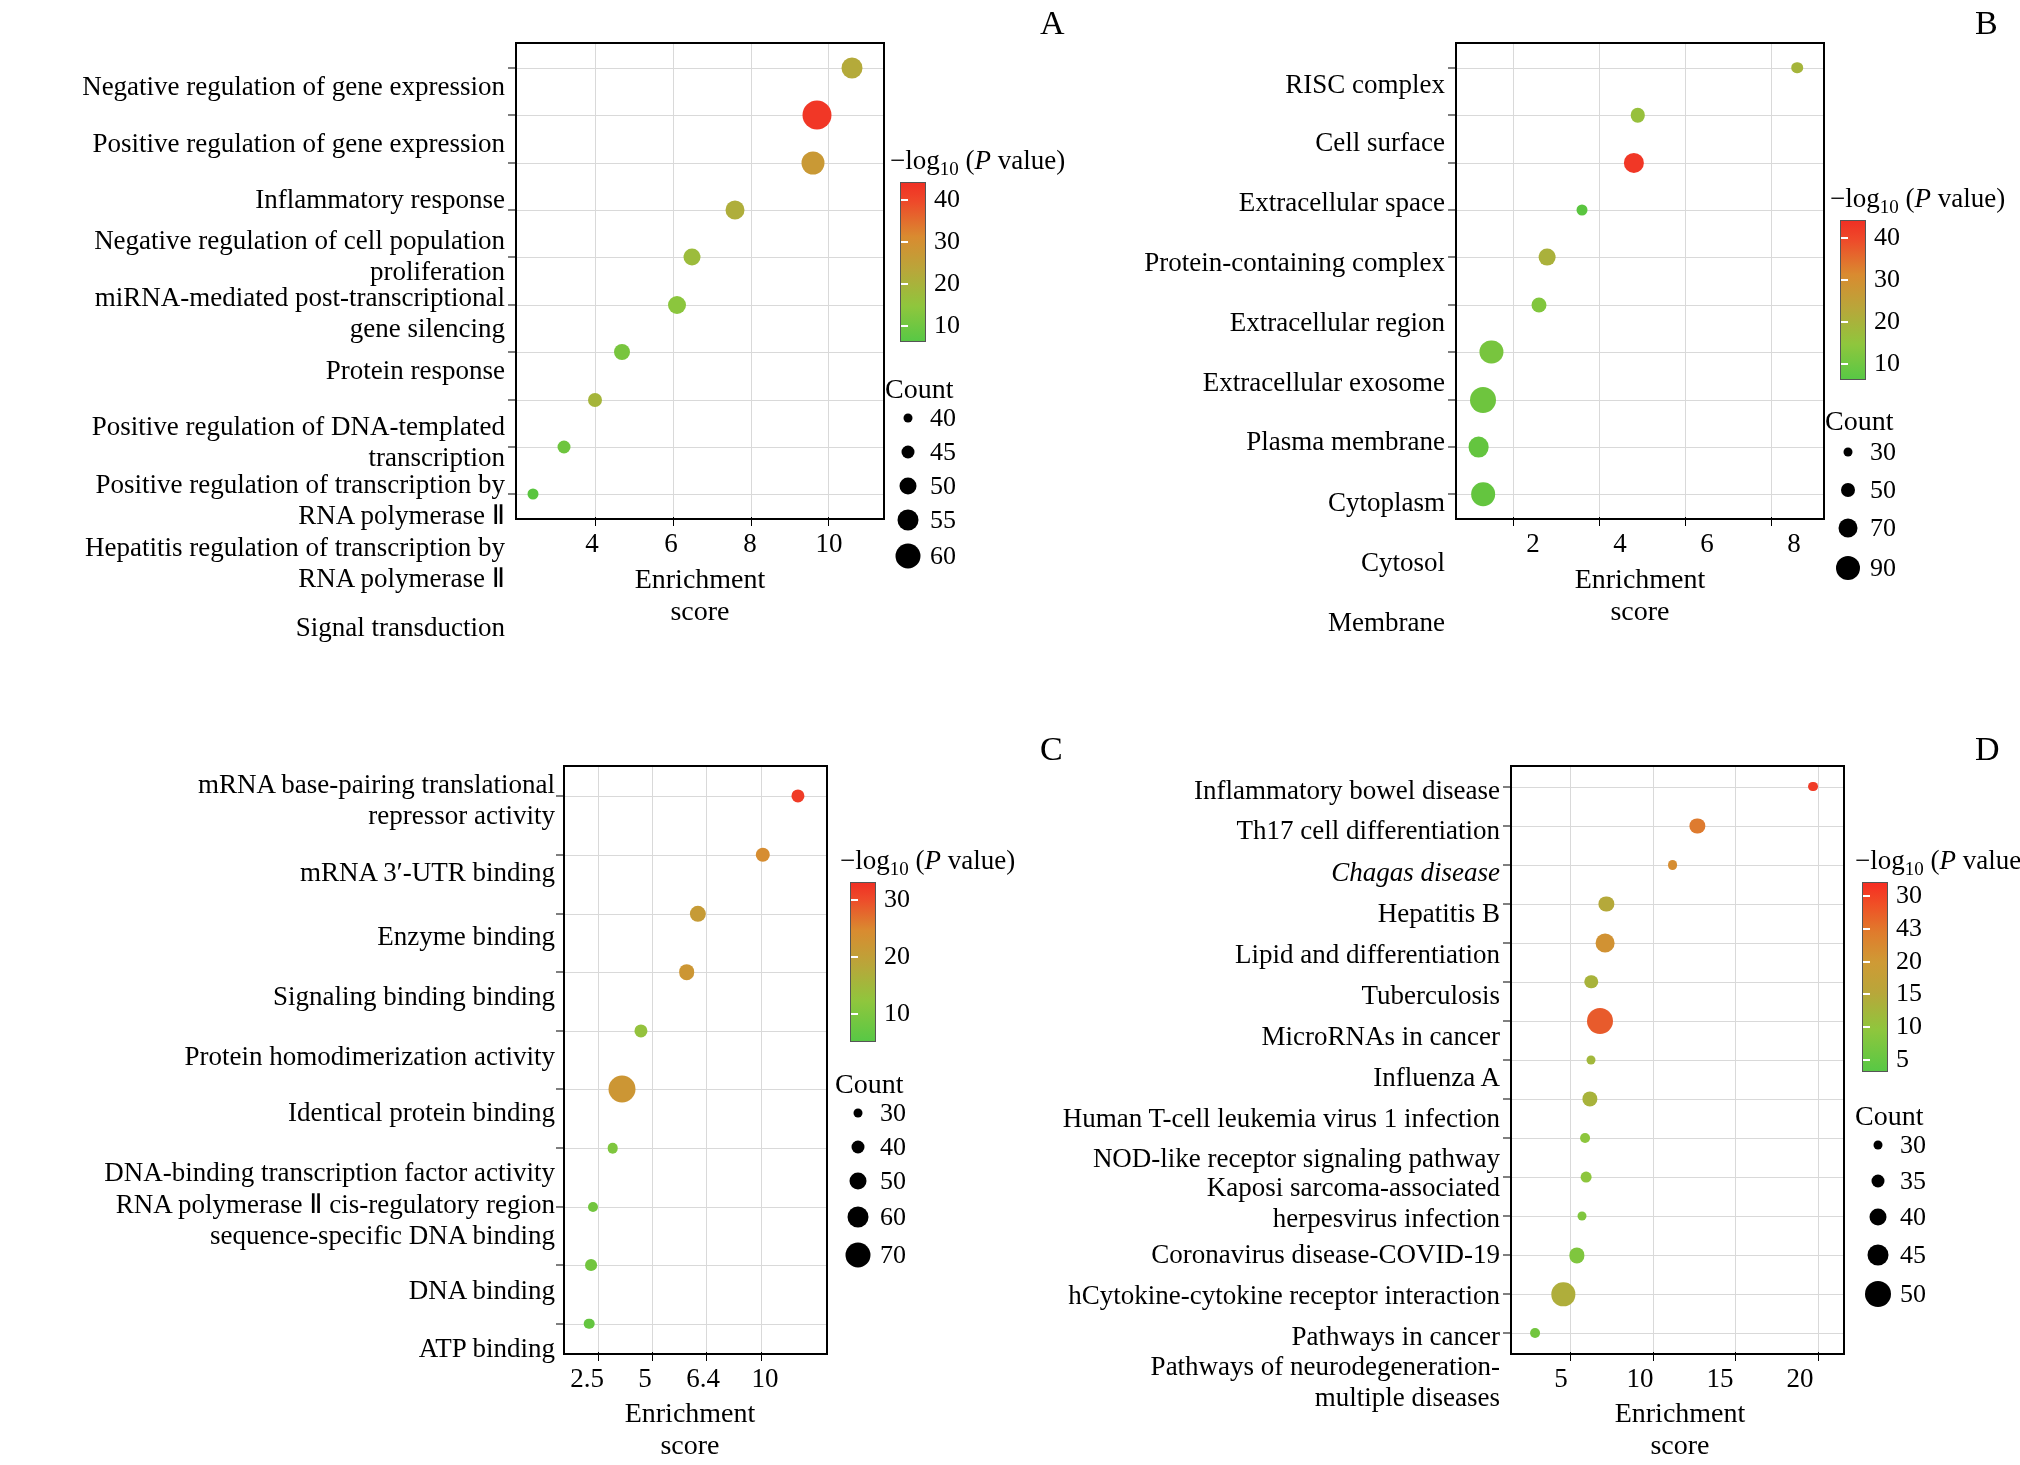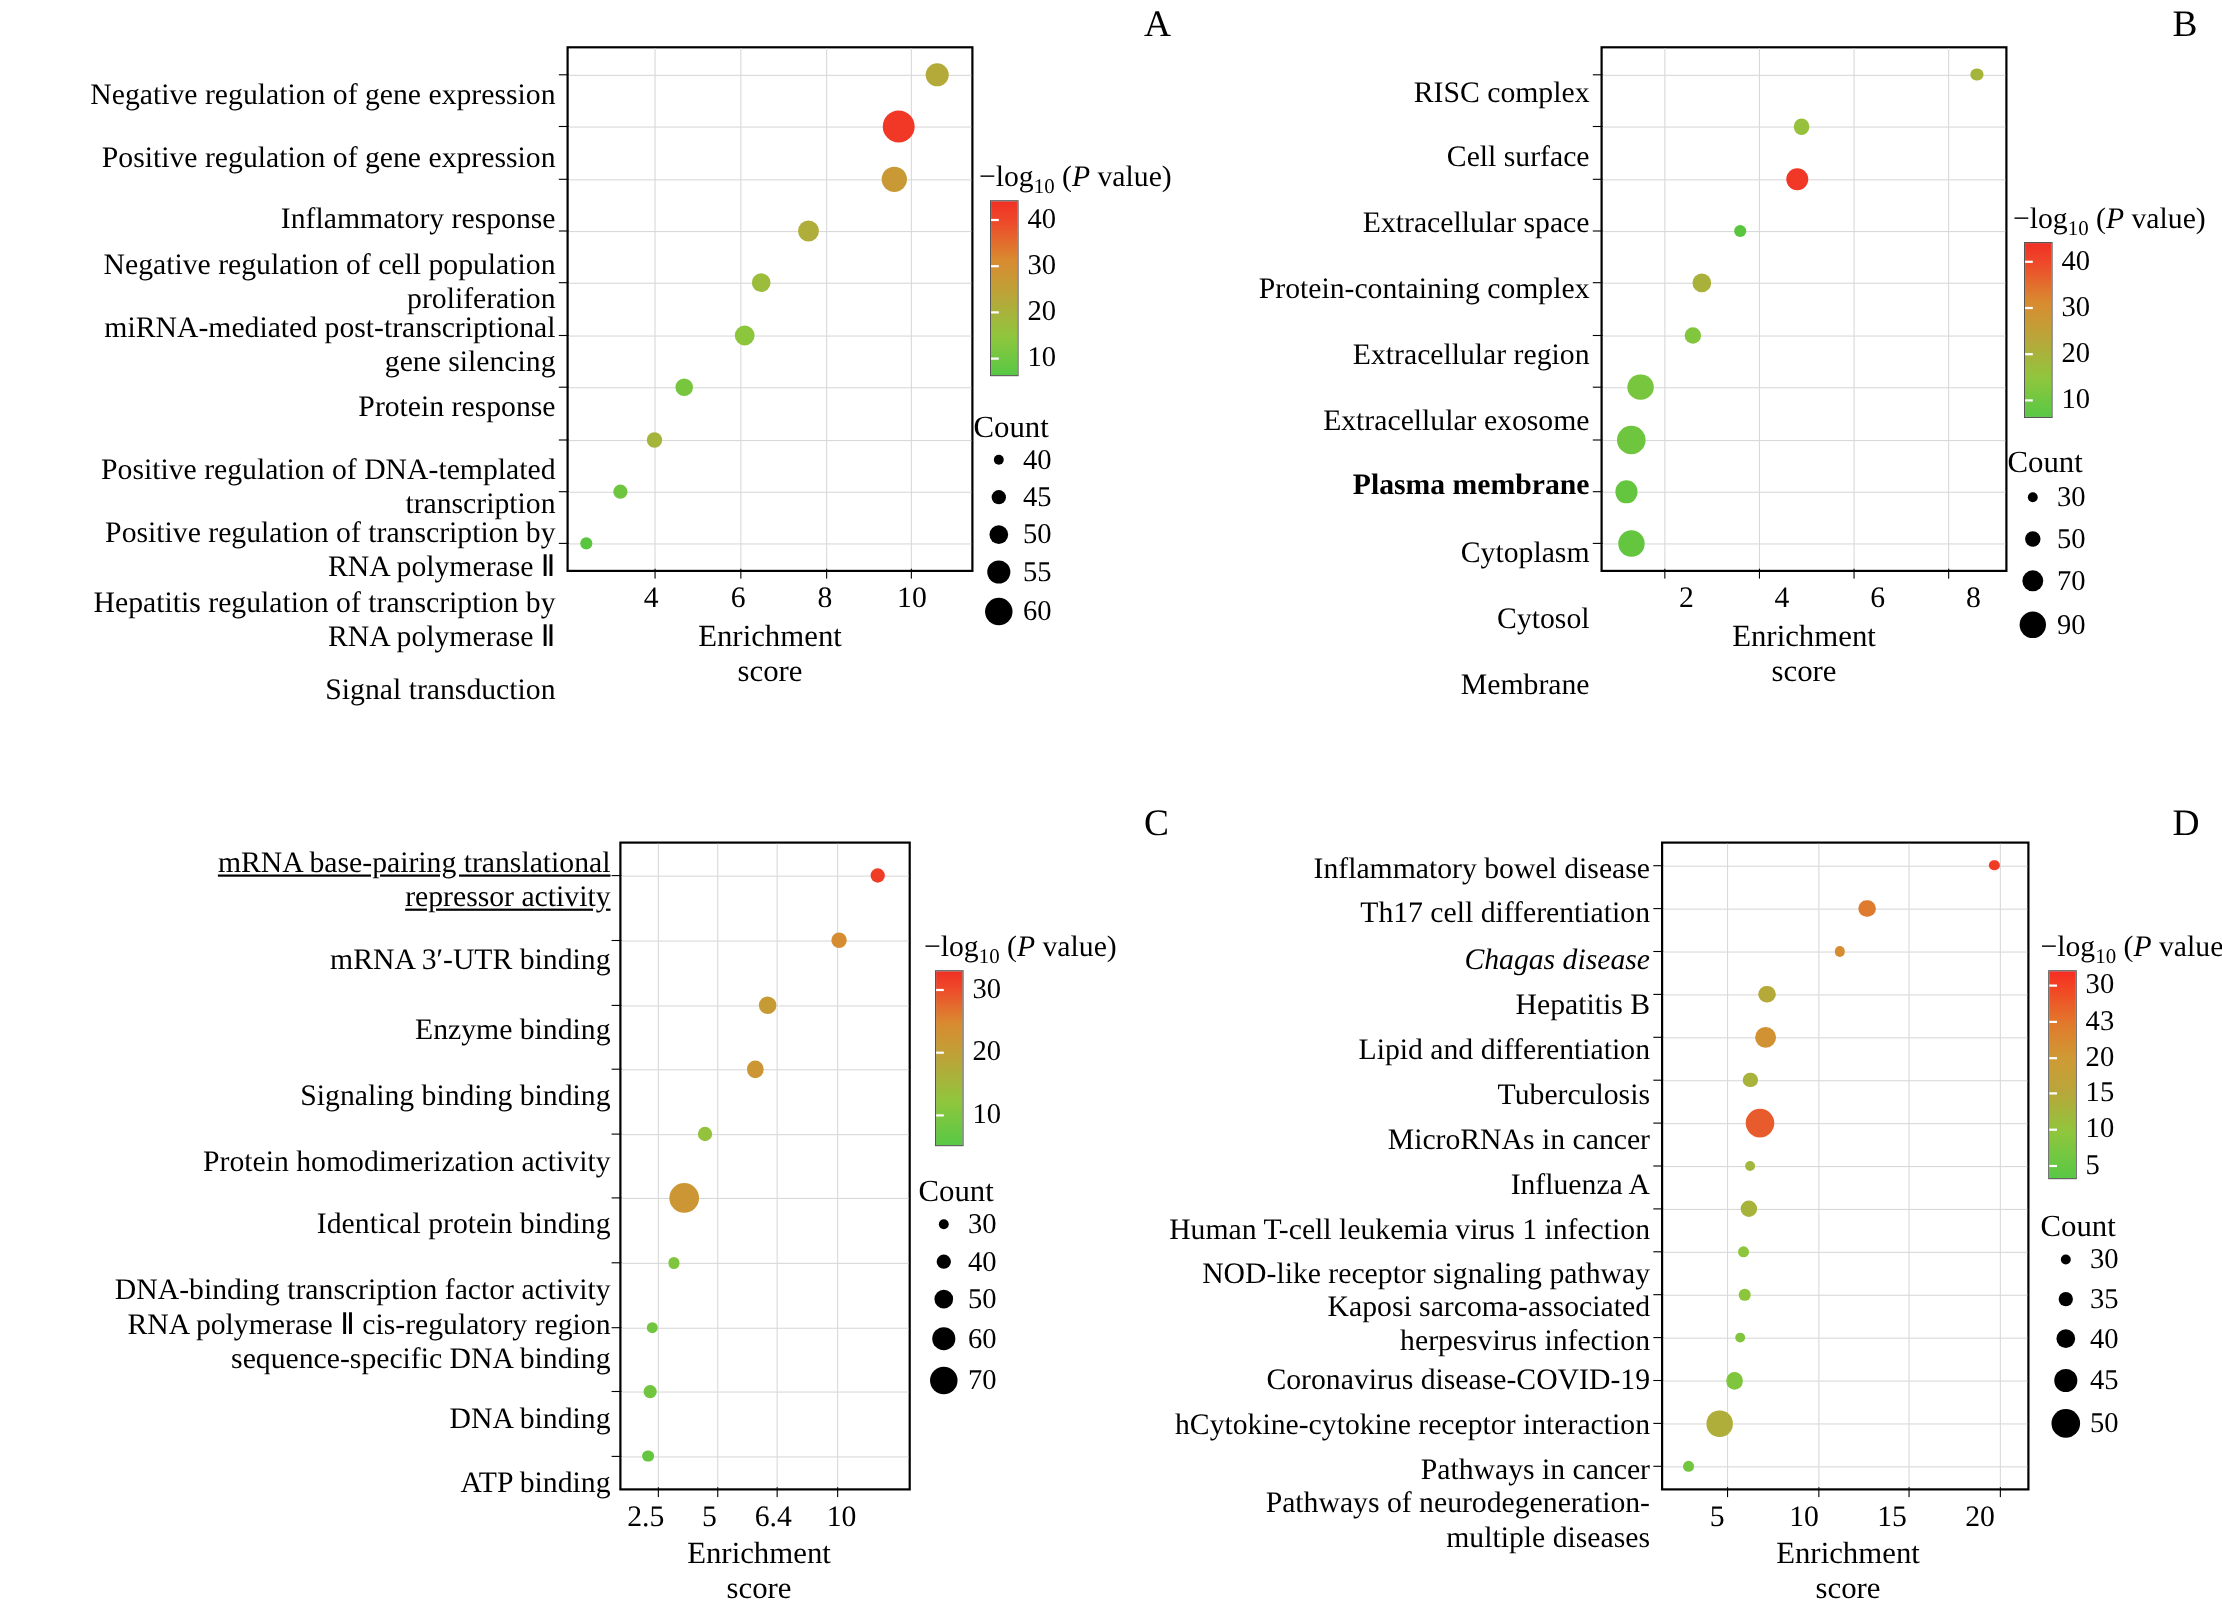--- a/index.html
+++ b/index.html
@@ -256,21 +256,21 @@
       <div class="dot" style="left: 21.5294px; top: 402.9px; width: 20.8077px; height: 20.8077px; background: rgb(100, 197, 63);"></div>
       <div class="dot" style="left: 25.8353px; top: 450.3px; width: 23.6923px; height: 23.6923px; background: rgb(100, 197, 63);"></div>
     </div>
 
   <div class="ylabel" style="left:950px; width:495px; top:84px;">RISC complex</div>
   <div class="ylabel" style="left:950px; width:495px; top:142px;">Cell surface</div>
   <div class="ylabel" style="left:950px; width:495px; top:202px;">Extracellular space</div>
   <div class="ylabel" style="left:950px; width:495px; top:262px;">Protein-containing complex</div>
   <div class="ylabel" style="left:950px; width:495px; top:322px;">Extracellular region</div>
   <div class="ylabel" style="left:950px; width:495px; top:382px;">Extracellular exosome</div>
-  <div class="ylabel" style="left:950px; width:495px; top:441px;font-weight:bold;">Plasma membrane</div>
+  <div class="ylabel" style="left:950px; width:495px; top:441px;">Plasma membrane</div>
   <div class="ylabel" style="left:950px; width:495px; top:502px;">Cytoplasm</div>
   <div class="ylabel" style="left:950px; width:495px; top:562px;">Cytosol</div>
   <div class="ylabel" style="left:950px; width:495px; top:622px;text-align:right;">Membrane</div>
 
   <div class="xticklabel" style="left:1533px; top:528px;">2</div>
   <div class="xticklabel" style="left:1620px; top:528px;">4</div>
   <div class="xticklabel" style="left:1707px; top:528px;">6</div>
   <div class="xticklabel" style="left:1794px; top:528px;">8</div>
   <div class="axis-title" style="left:1640px; top:563px;">Enrichment score</div>
 
@@ -325,21 +325,21 @@
       <div class="dot" style="left: 132.675px; top: 146.5px; width: 16.2963px; height: 16.2963px; background: rgb(198, 155, 54);"></div>
       <div class="dot" style="left: 121.8px; top: 205.1px; width: 15.6667px; height: 15.6667px; background: rgb(204, 150, 52);"></div>
       <div class="dot" style="left: 76.125px; top: 263.7px; width: 13.1481px; height: 13.1481px; background: rgb(148, 194, 61);"></div>
       <div class="dot" style="left: 56.55px; top: 322.3px; width: 27px; height: 27px; background: rgb(204, 150, 52);"></div>
       <div class="dot" style="left: 47.85px; top: 380.9px; width: 10.6296px; height: 10.6296px; background: rgb(127, 198, 62);"></div>
       <div class="dot" style="left: 28.275px; top: 439.5px; width: 10px; height: 10px; background: rgb(114, 197, 62);"></div>
       <div class="dot" style="left: 26.1px; top: 498.1px; width: 11.8889px; height: 11.8889px; background: rgb(114, 197, 62);"></div>
       <div class="dot" style="left: 23.925px; top: 556.7px; width: 10.6296px; height: 10.6296px; background: rgb(100, 197, 63);"></div>
     </div>
 
-  <div class="ylabel" style="left:60px; width:495px; top:800px;text-decoration:underline;">mRNA base-pairing translational
+  <div class="ylabel" style="left:60px; width:495px; top:800px;">mRNA base-pairing translational
 repressor activity</div>
   <div class="ylabel" style="left:60px; width:495px; top:872px;">mRNA 3′-UTR binding</div>
   <div class="ylabel" style="left:60px; width:495px; top:936px;">Enzyme binding</div>
   <div class="ylabel" style="left:60px; width:495px; top:996px;">Signaling binding binding</div>
   <div class="ylabel" style="left:60px; width:495px; top:1056px;">Protein homodimerization activity</div>
   <div class="ylabel" style="left:60px; width:495px; top:1112px;">Identical protein binding</div>
   <div class="ylabel" style="left:30px; width:525px; top:1172px;">DNA-binding transcription factor activity</div>
   <div class="ylabel" style="left:30px; width:525px; top:1220px;">RNA polymerase Ⅱ cis-regulatory region
 sequence-specific DNA binding</div>
   <div class="ylabel" style="left:60px; width:495px; top:1290px;">DNA binding</div>

